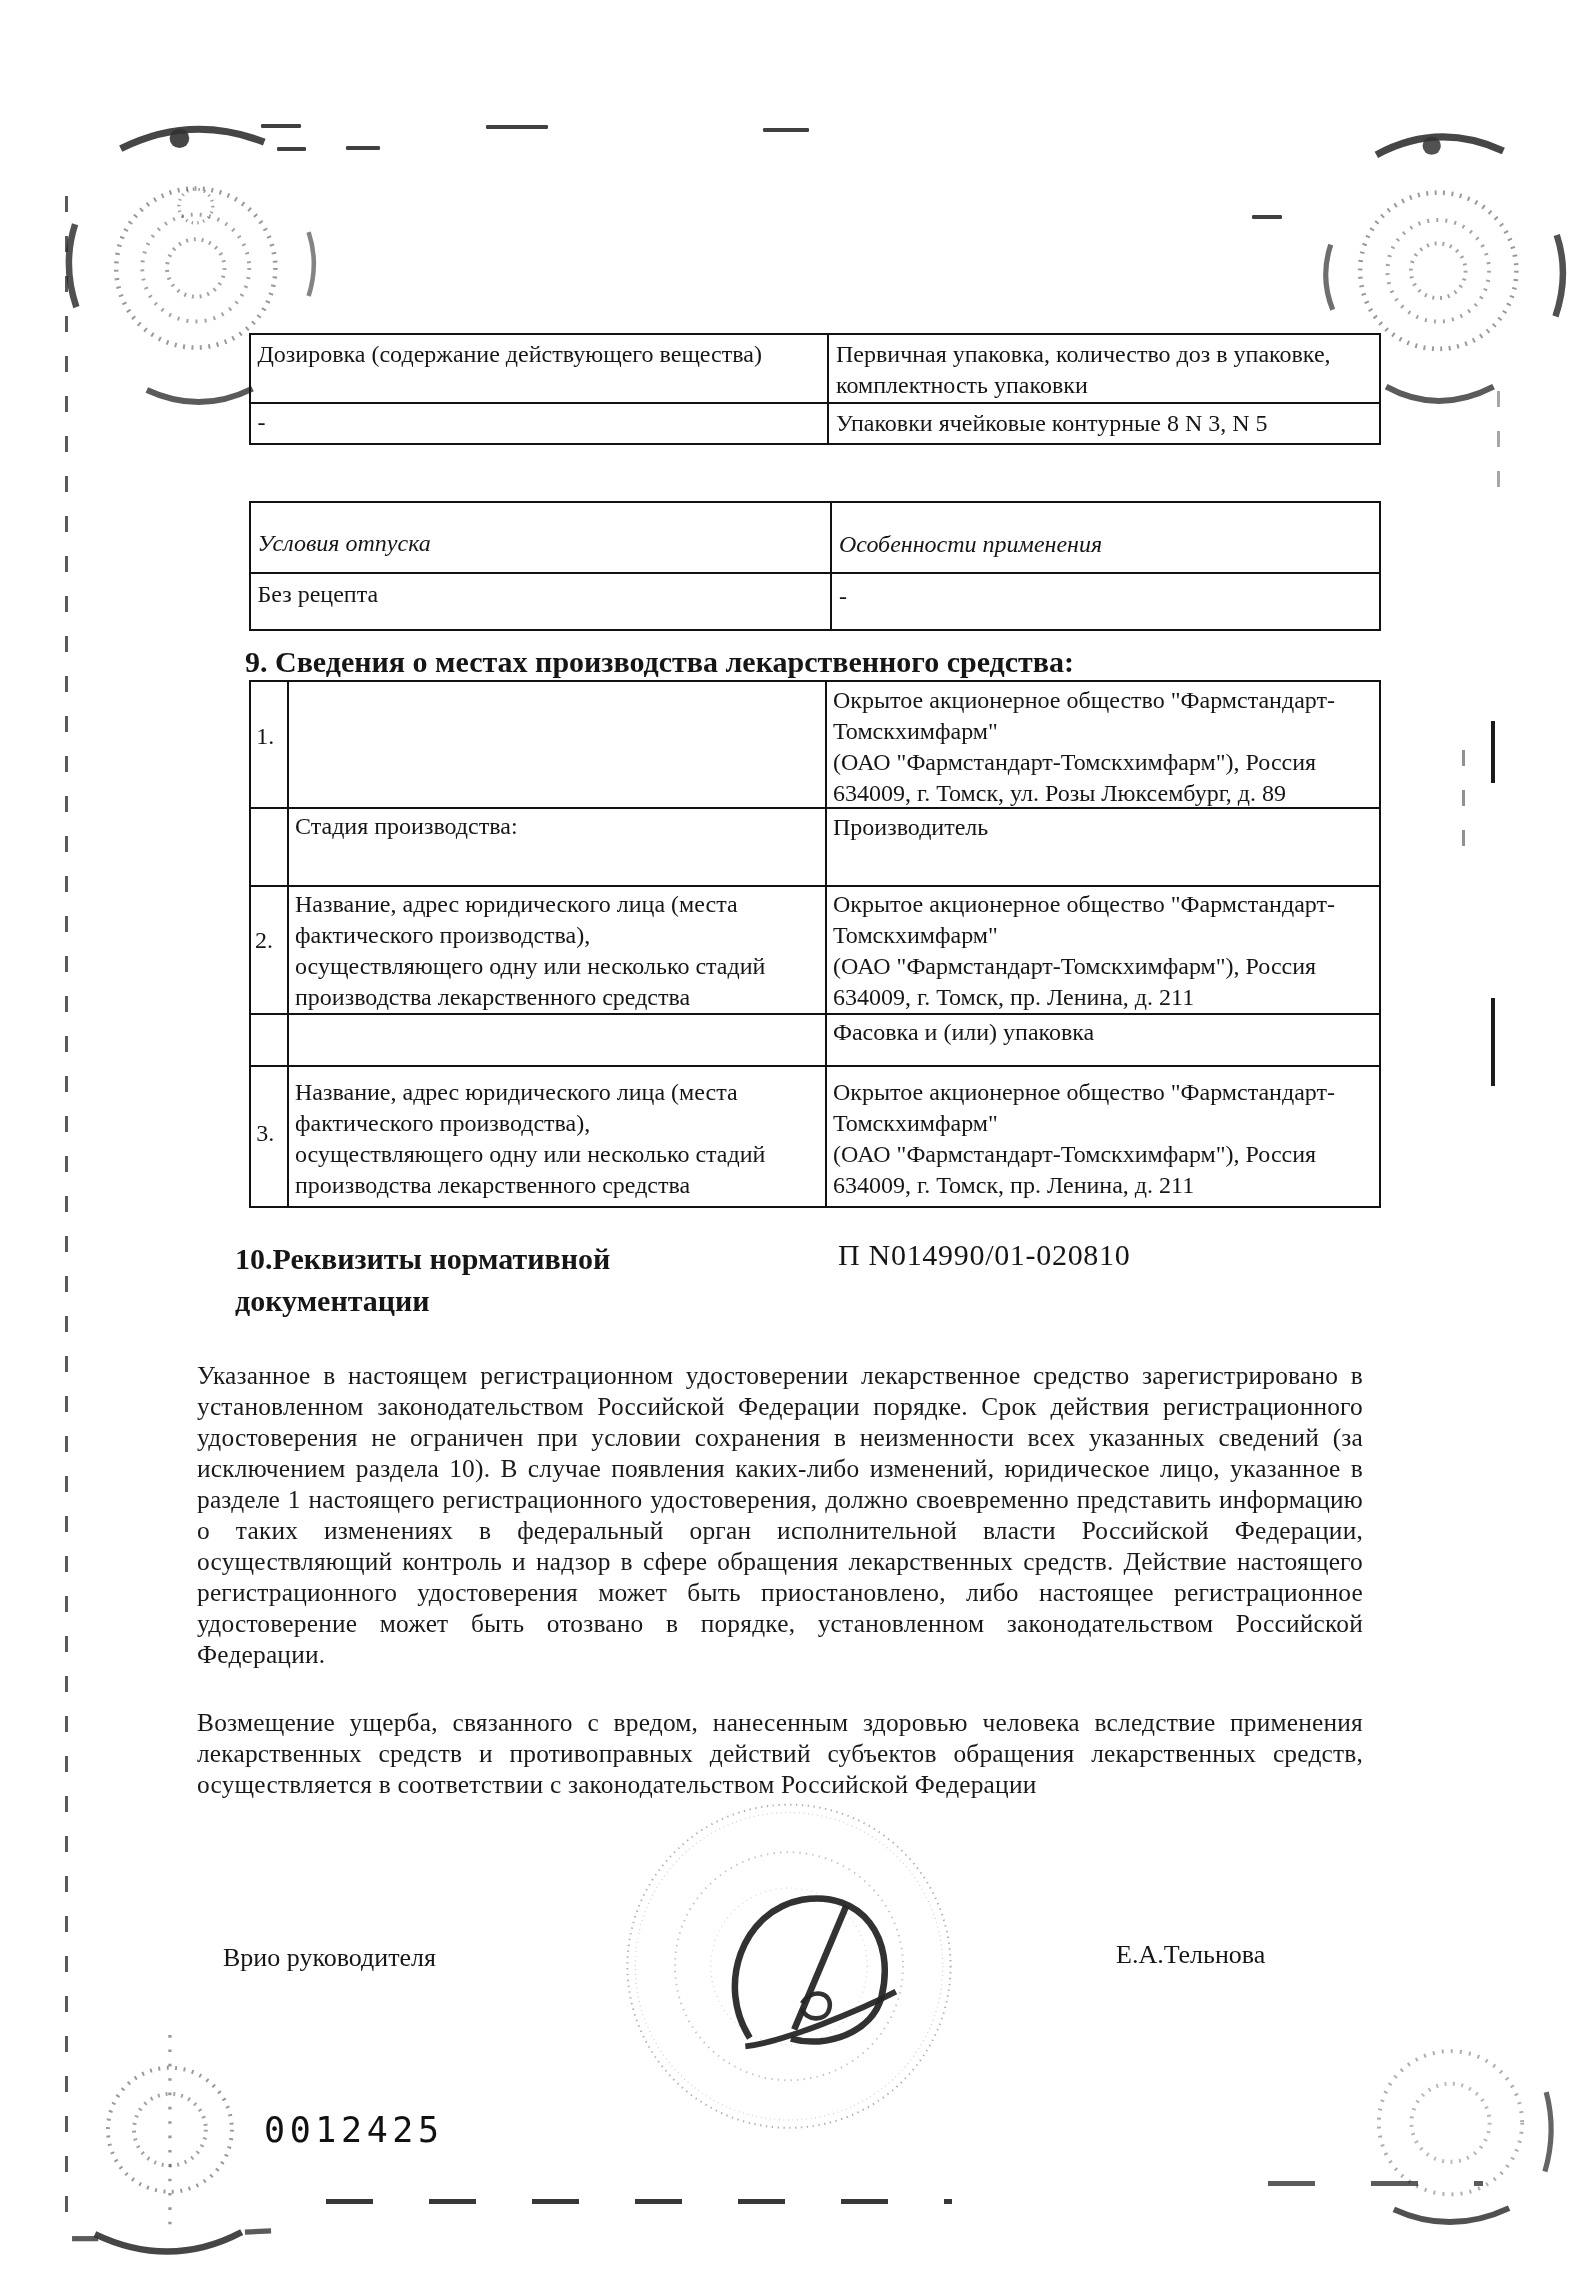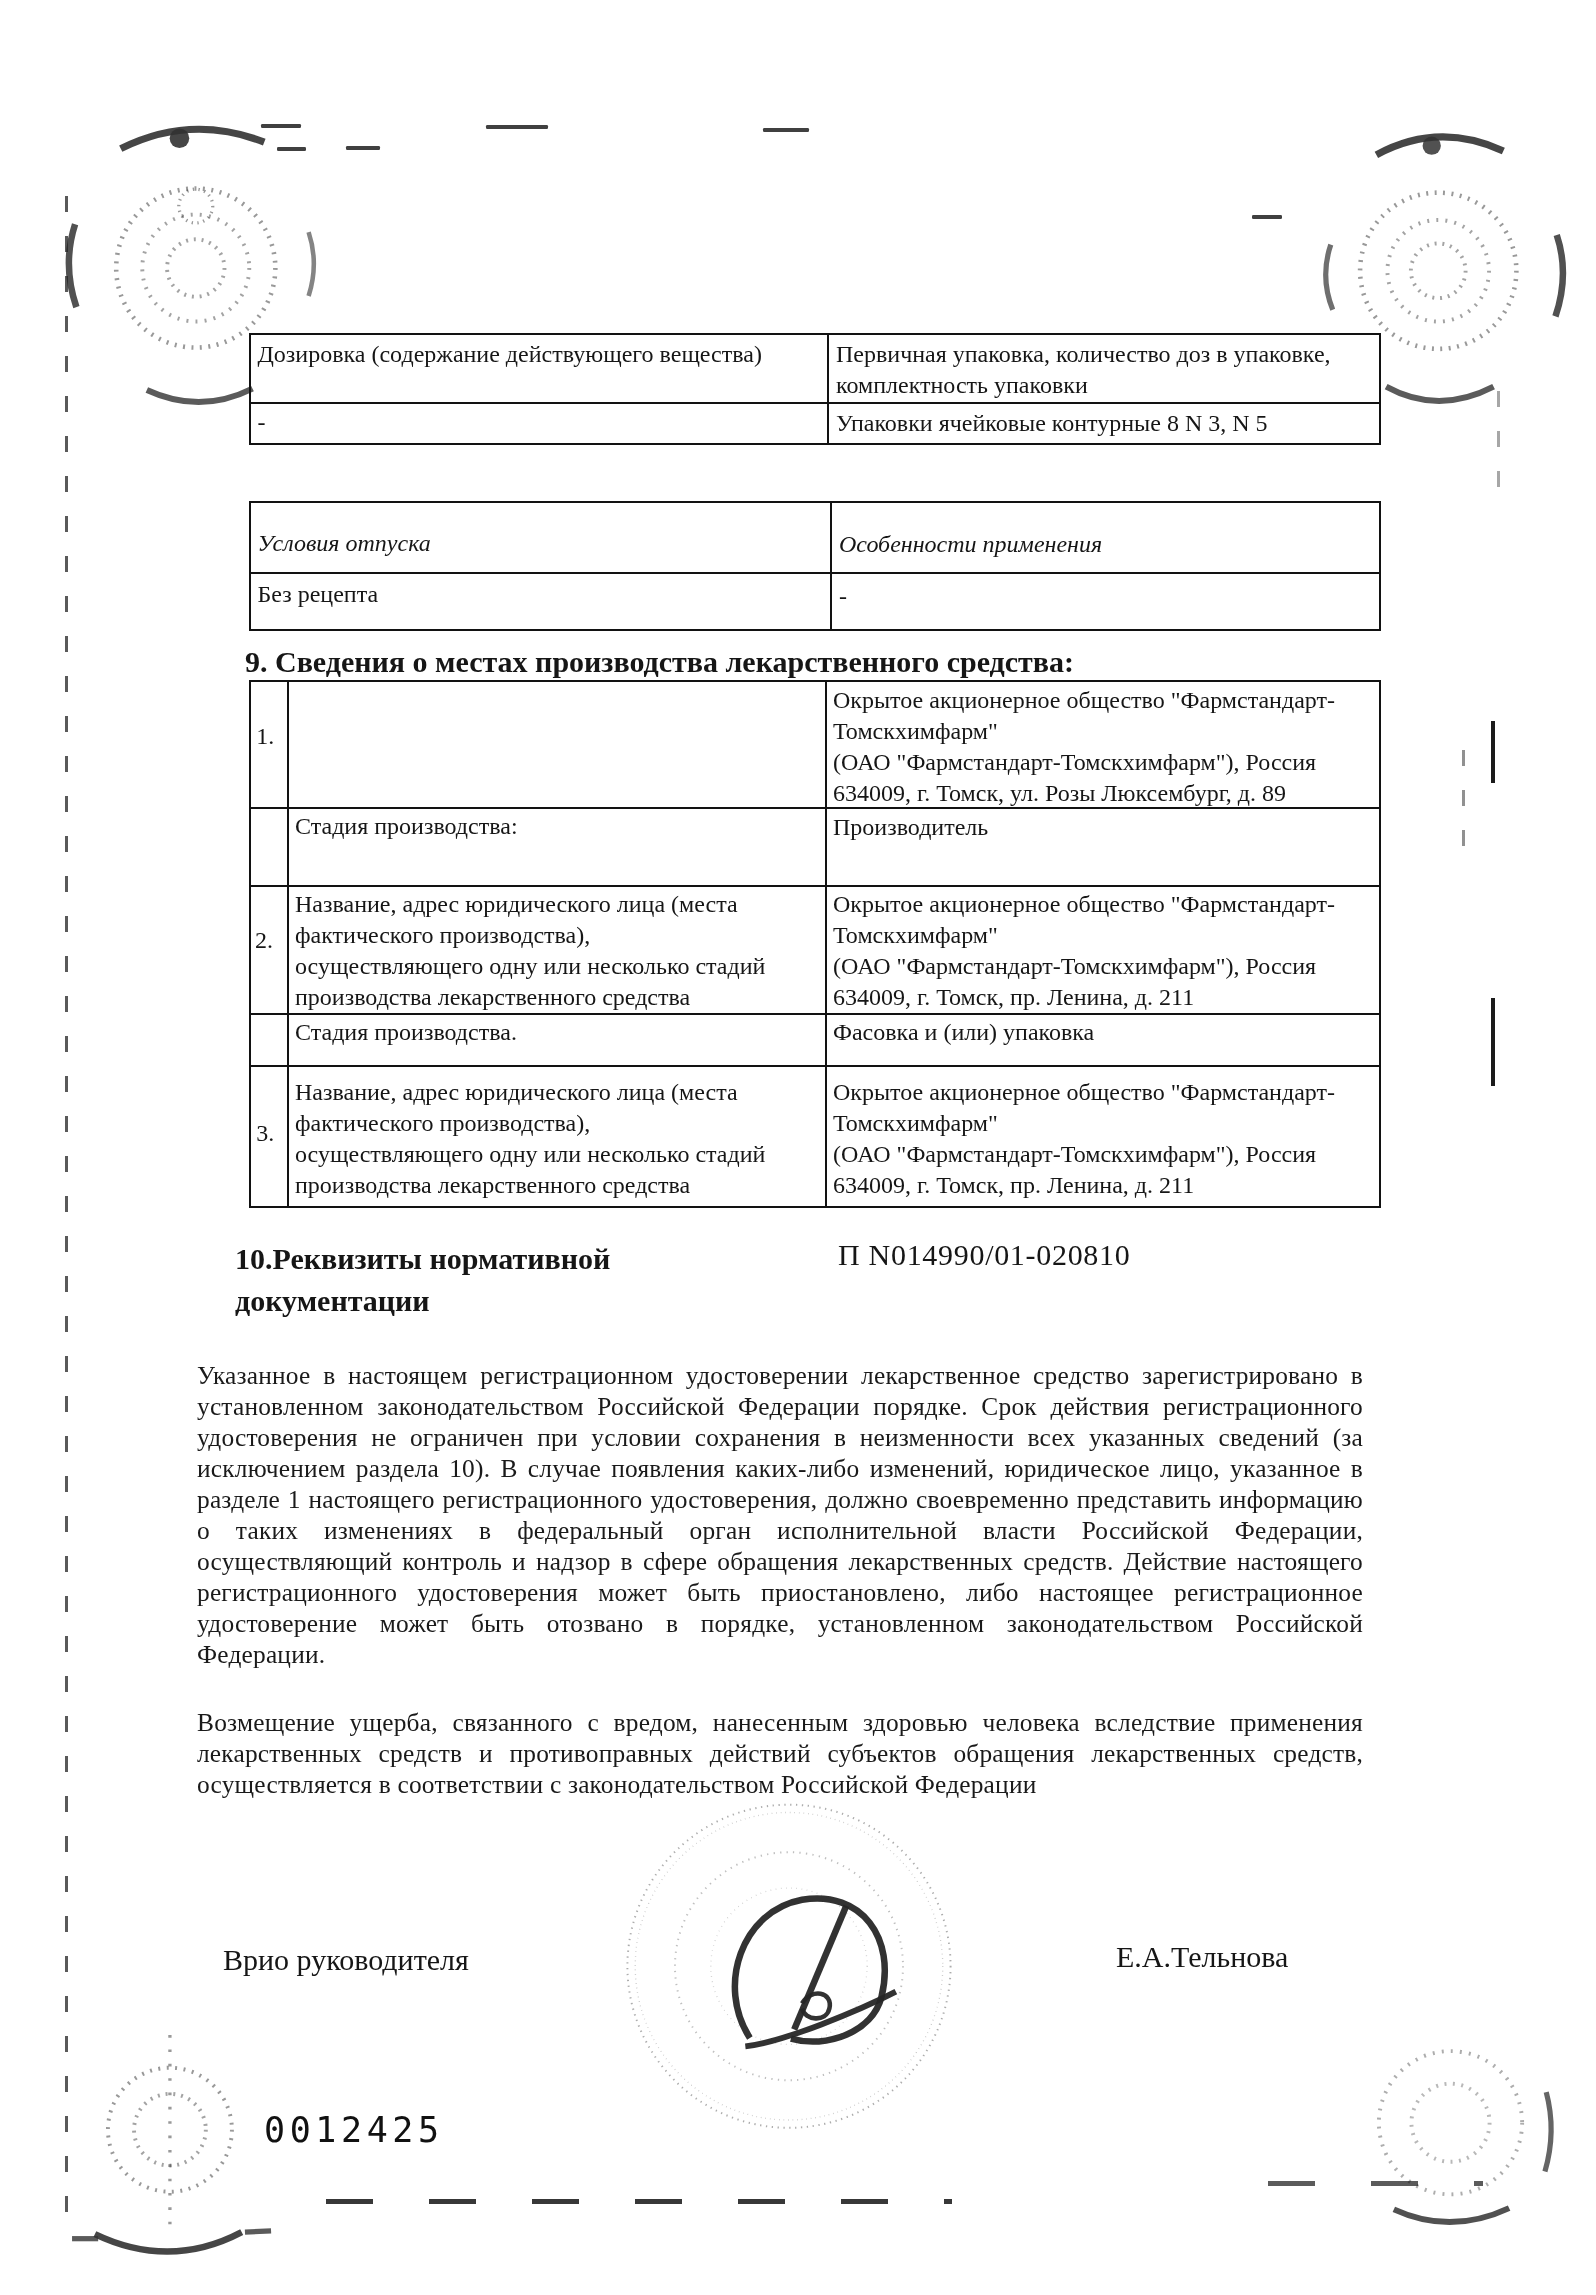--- a/index.html
+++ b/index.html
@@ -20,21 +20,21 @@
   .tbl{position:absolute;border:2.6px solid #121212;box-sizing:border-box;}
   .vline{position:absolute;top:0;bottom:0;width:2px;background:#121212;}
   .hline{position:absolute;left:0;right:0;height:2px;background:#121212;}
   .para{
     position:absolute;
     font-size:25.4px;line-height:31px;
     text-align:justify;
     color:#1a1a1a;
     letter-spacing:0.2px;
   }
-  .sig{font-size:30px;}
+  .sig{font-size:26px;}
   .serial{
     font-family:"DejaVu Sans Mono", monospace;
     font-size:35px;letter-spacing:4.6px;color:#111;
   }
   .dash{position:absolute;background:#1f1f1f;height:3.9px;border-radius:1.3px;opacity:.85;}
   .vdash{position:absolute;width:3.3px;opacity:.75;
     background:repeating-linear-gradient(180deg,#222 0 15.7px,transparent 15.7px 40px);}
   .hdashline{position:absolute;height:4.6px;opacity:.85;
     background:repeating-linear-gradient(90deg,#151515 0 47px,transparent 47px 103px);}
   .orn{position:absolute;opacity:.9;}
@@ -150,21 +150,20 @@
 
     <div class="abs cellText" style="left:44px;top:207px;width:522px;">Название, адрес юридического лица (места
 фактического производства),
 осуществляющего одну или несколько стадий
 производства лекарственного средства</div>
     <div class="abs cellText" style="left:582px;top:207px;width:541px;">Окрытое акционерное общество "Фармстандарт-
 Томскхимфарм"
 (ОАО "Фармстандарт-Томскхимфарм"), Россия
 634009, г. Томск,  пр. Ленина, д. 211</div>
 
-    <div class="abs cellText" style="left:44px;top:335px;width:522px;">Стадия производства.</div>
     <div class="abs cellText" style="left:582px;top:335px;width:541px;">Фасовка и (или) упаковка</div>
 
     <div class="abs cellText" style="left:44px;top:395px;width:522px;">Название, адрес юридического лица (места
 фактического производства),
 осуществляющего одну или несколько стадий
 производства лекарственного средства</div>
     <div class="abs cellText" style="left:582px;top:395px;width:541px;">Окрытое акционерное общество "Фармстандарт-
 Томскхимфарм"
 (ОАО "Фармстандарт-Томскхимфарм"), Россия
 634009, г. Томск,  пр. Ленина, д. 211</div>

